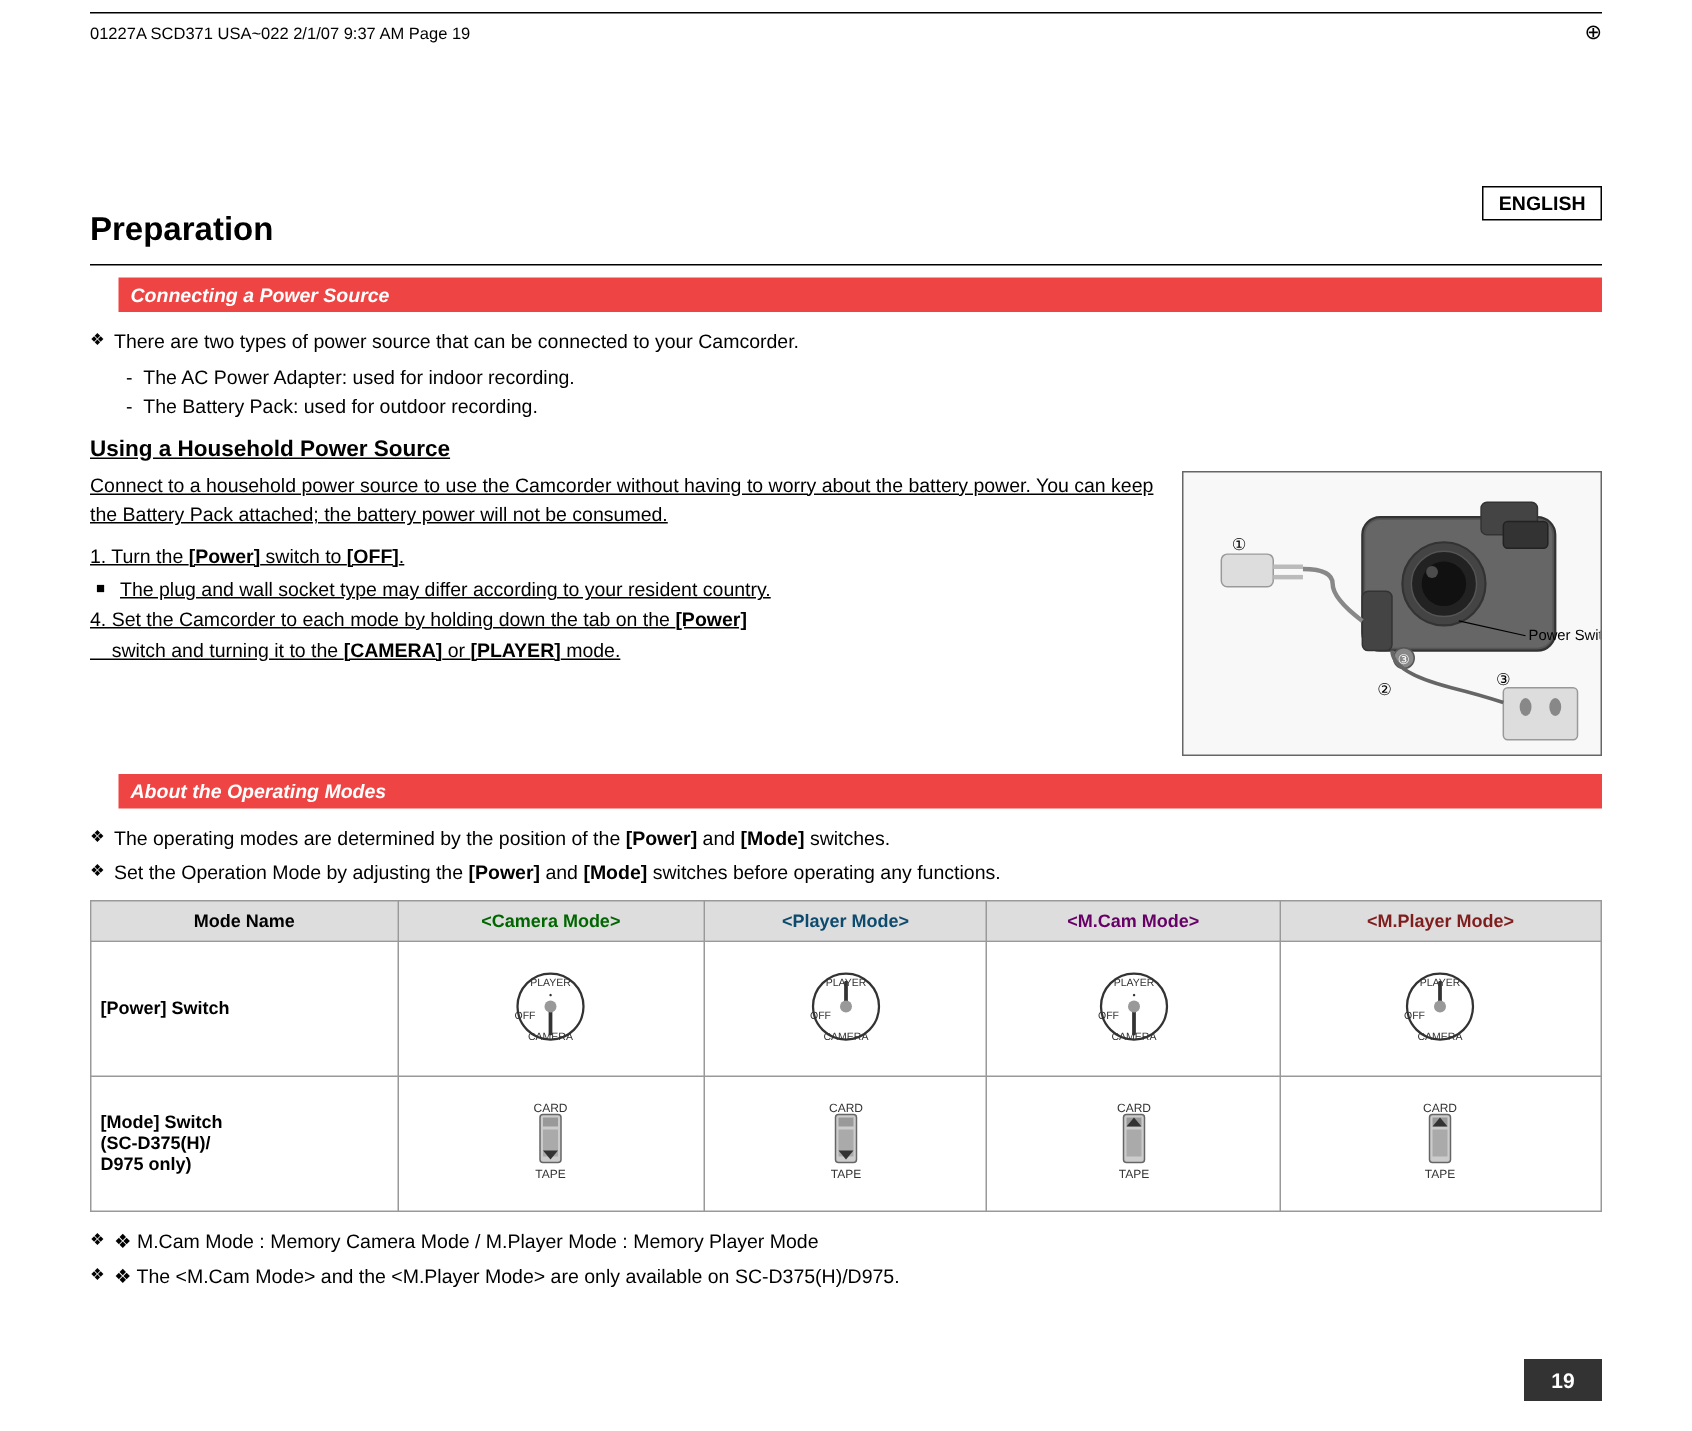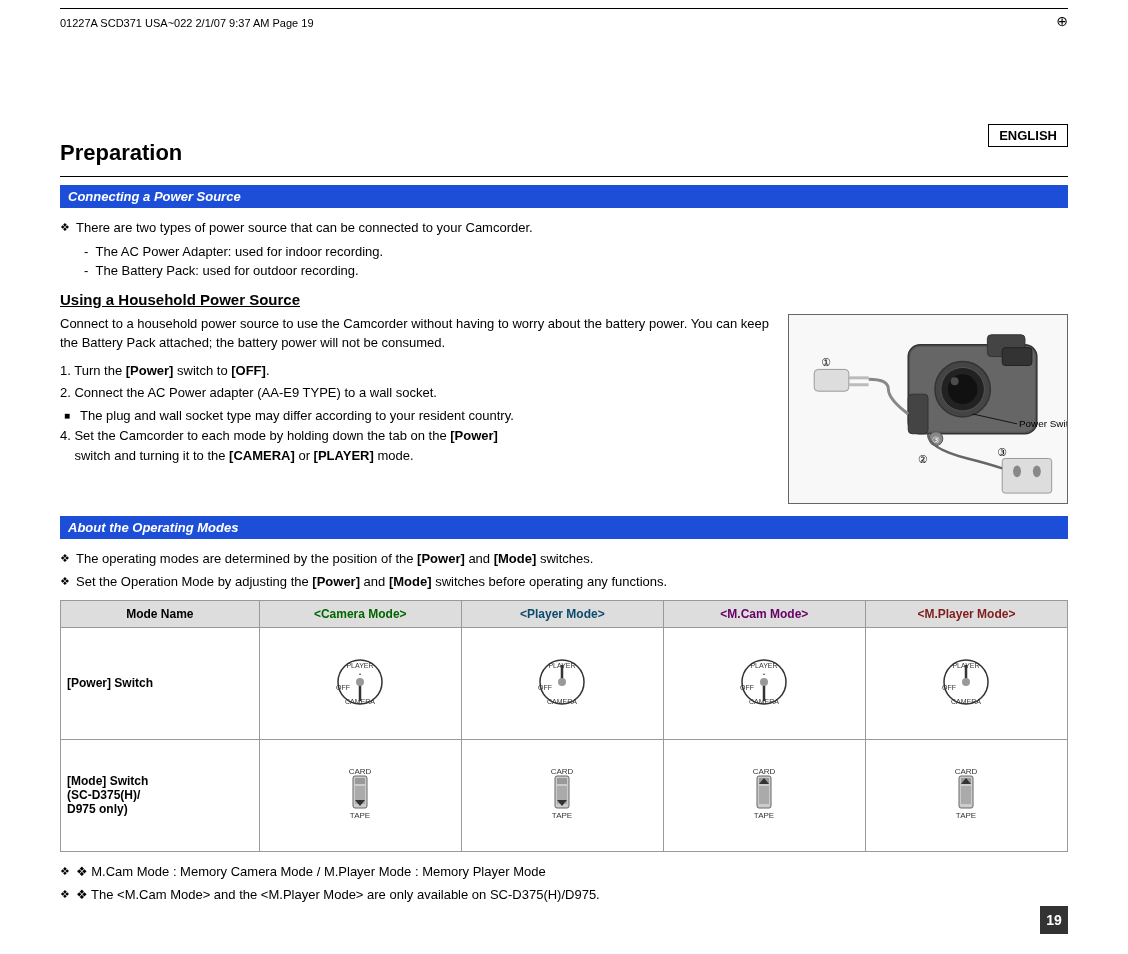--- a/index.html
+++ b/index.html
@@ -57,27 +57,28 @@
 
     
     .section-title {
       font-size: 22px;
       font-weight: bold;
       margin-bottom: 10px;
     }
 
     
     .section-bar {
-      background: #1d4ed8;
+      background: #ef4444;
       color: #fff;
       font-style: italic;
       font-weight: bold;
       font-size: 13px;
       padding: 4px 8px;
       margin-bottom: 10px;
+      margin-left: 19px;
     }
 
     
     .bullet-item {
       margin-bottom: 4px;
       padding-left: 16px;
       position: relative;
       font-size: 13px;
       line-height: 1.5;
     }
@@ -100,20 +101,21 @@
       font-weight: bold;
       text-decoration: underline;
       margin: 10px 0 6px 0;
     }
 
     
     .content-with-image {
       display: flex;
       gap: 16px;
       margin-bottom: 8px;
+      text-decoration: underline;
     }
     .content-left {
       flex: 1;
     }
     .content-right {
       width: 280px;
       flex-shrink: 0;
     }
 
     .intro-text {
@@ -176,21 +178,21 @@
     .modes-table th {
       background: #ddd;
       border: 1px solid #999;
       padding: 6px 6px;
       text-align: center;
       font-weight: bold;
       font-size: 12px;
     }
     .modes-table td {
       border: 1px solid #999;
-      padding: 24px;
+      padding: 13px;
       text-align: center;
       vertical-align: middle;
     }
     .modes-table td.row-header {
       text-align: left;
       font-weight: bold;
       font-size: 12px;
       padding-left: 6px;
     }
 
@@ -199,21 +201,21 @@
       margin-top: 10px;
     }
 
     
     .page-number {
       position: absolute;
       bottom: 20px;
       right: 60px;
       background: #333;
       color: #fff;
-      width: 28px;
+      width: 52px;
       height: 28px;
       display: flex;
       align-items: center;
       justify-content: center;
       font-weight: bold;
       font-size: 14px;
     }
 
     
     .bold { font-weight: bold; }
@@ -249,23 +251,20 @@
   <div class="sub-item">-&nbsp;&nbsp;<span>The Battery Pack: used for outdoor recording.</span></div>
 
   <div class="subsection-title">Using a Household Power Source</div>
 
   <div class="content-with-image">
     <div class="content-left">
       <div class="intro-text">Connect to a household power source to use the Camcorder without having to worry about the battery power. You can keep the Battery Pack attached; the battery power will not be consumed.</div>
       <div class="numbered-list">
         <div class="numbered-item">
           1. Turn the <span class="bold">[Power]</span> switch to <span class="bold">[OFF]</span>.
-        </div>
-        <div class="numbered-item">
-          2. Connect the AC Power adapter (AA-E9 TYPE) to a wall socket.
         </div>
         <div class="note-item">
           The plug and wall socket type may differ according to your resident country.
         </div>
         <div class="numbered-item">
           4. Set the Camcorder to each mode by holding down the tab on the <span class="bold">[Power]</span><br>
           &nbsp;&nbsp;&nbsp;&nbsp;switch and turning it to the <span class="bold">[CAMERA]</span> or <span class="bold">[PLAYER]</span> mode.
         </div>
       </div>
     </div>

